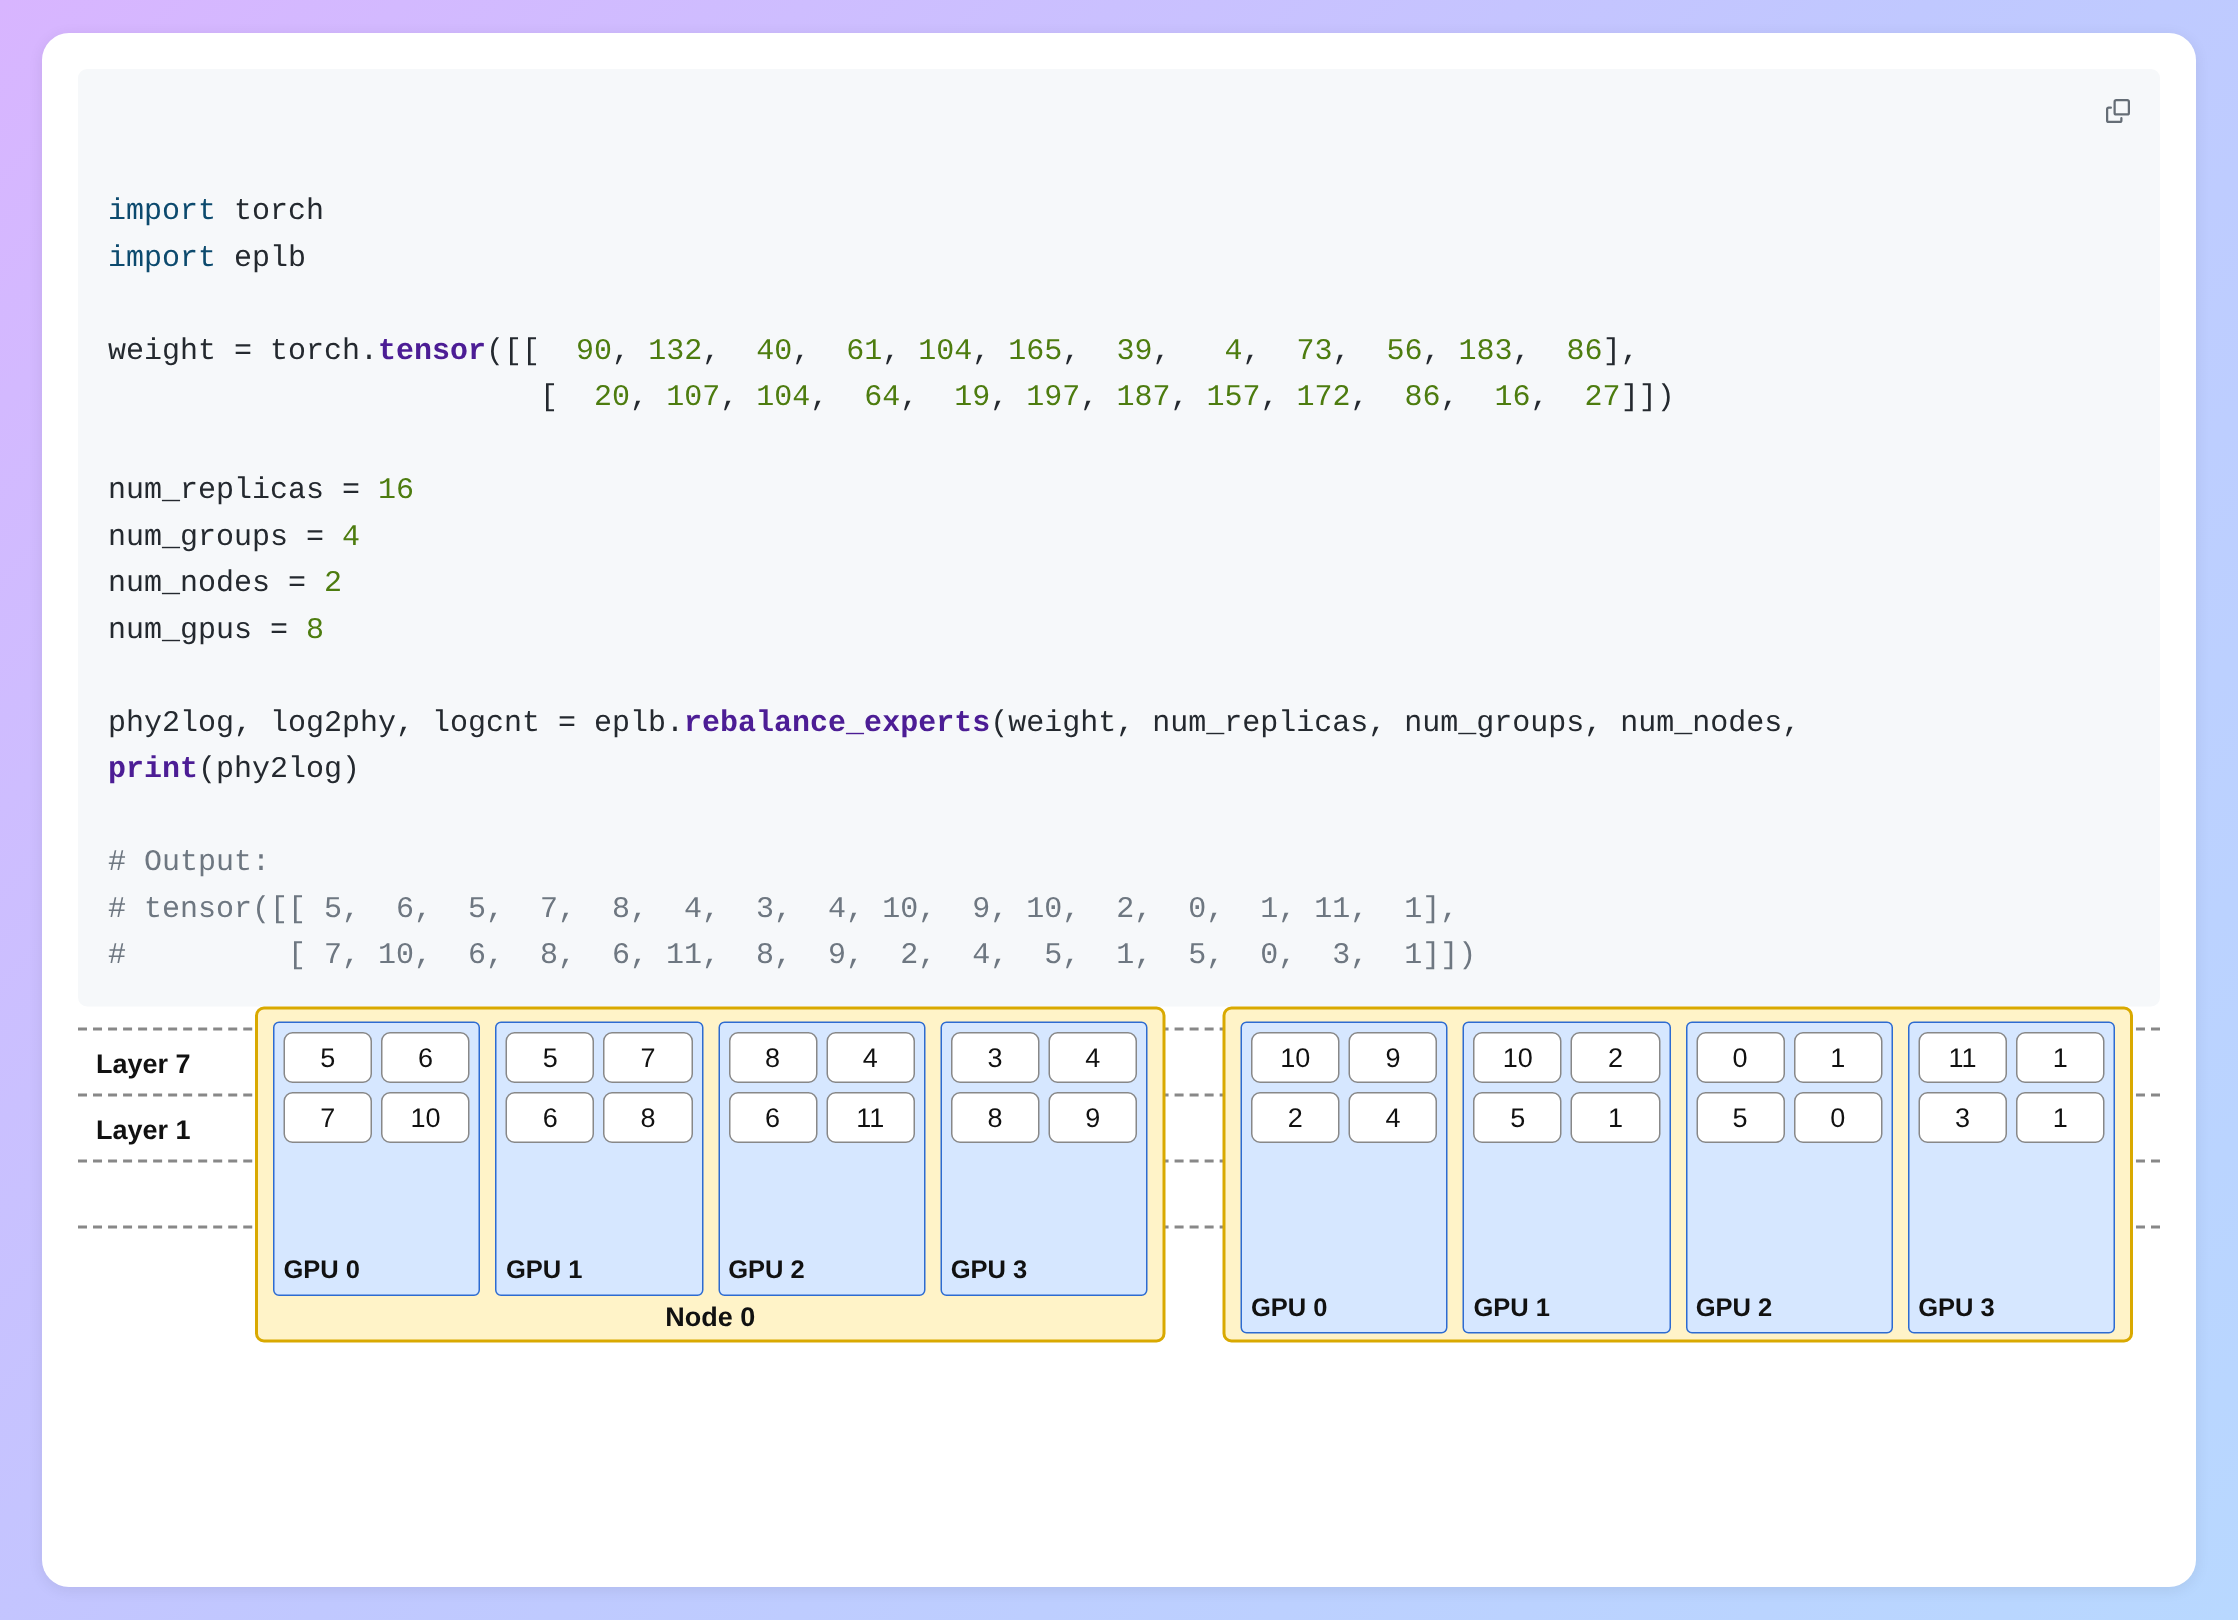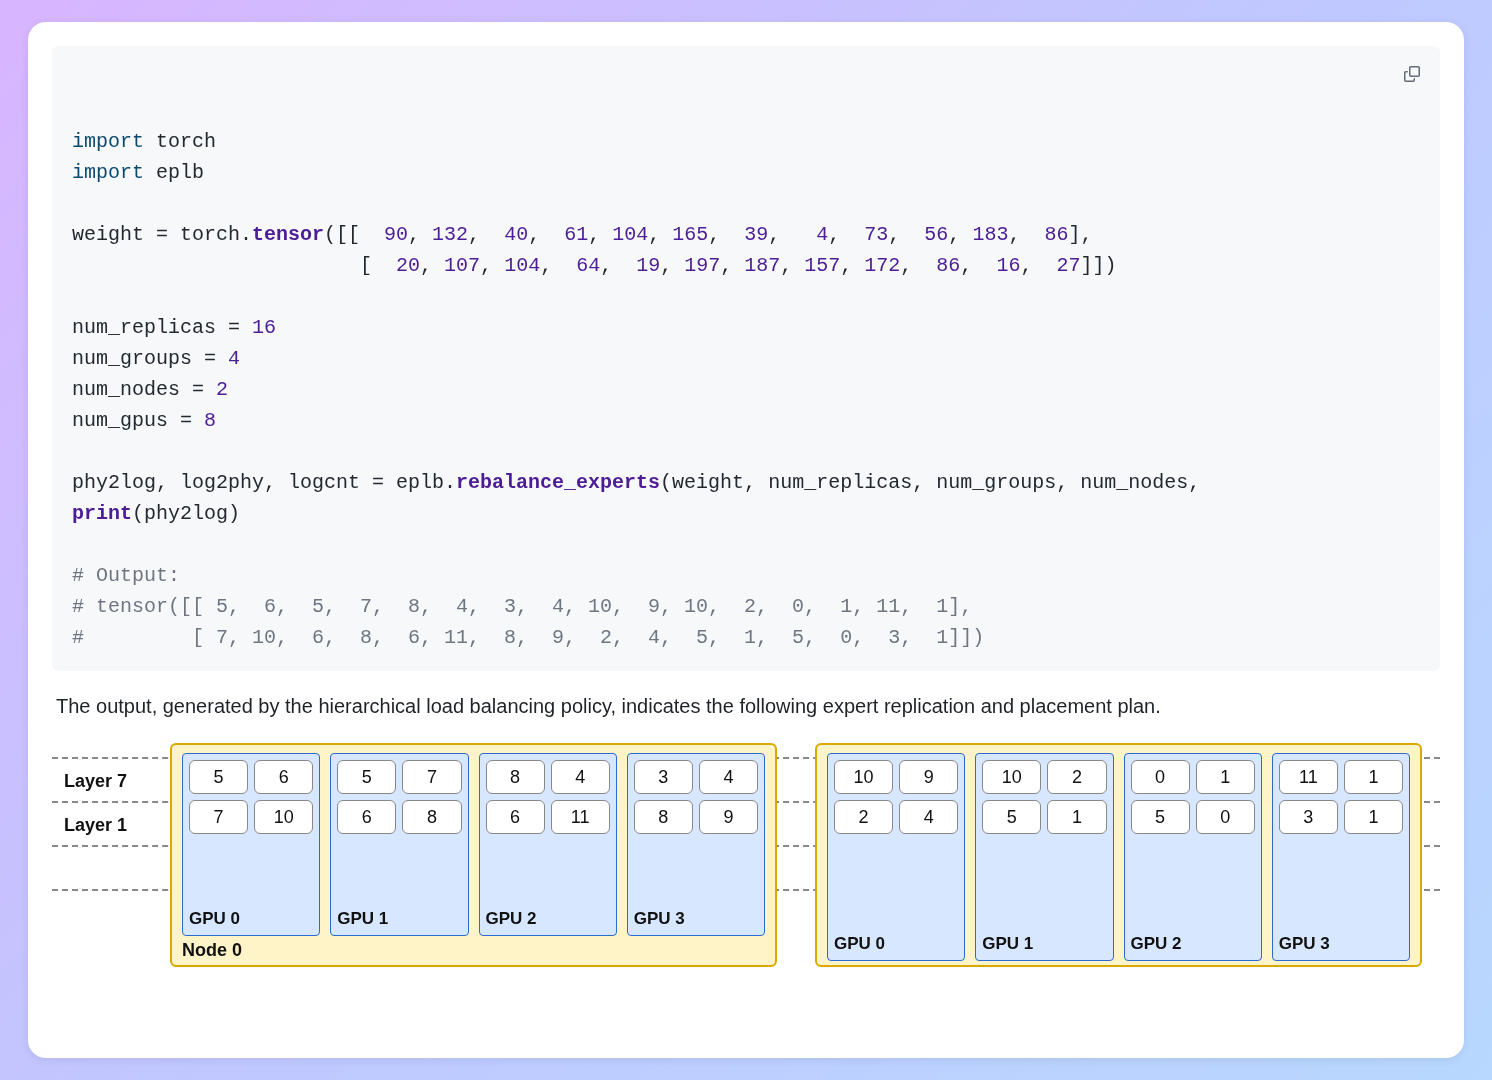--- a/index.html
+++ b/index.html
@@ -34,21 +34,21 @@
   .copy-btn{
     position:absolute;top:14px;right:14px;
     width:28px;height:28px;
     display:flex;align-items:center;justify-content:center;
     color:#656d76;
     cursor:pointer;
     background:transparent;border:none;
   }
   .kw{color:#0c4a6e;}
   .fn{color:#4c1d95;font-weight:bold;}
-  .num{color:#4c1d95;}
+  .num{color:#4d7c0f;}
   .cm{color:#6e7781;margin-top:36px;}
   .desc{
     font-size:20px;
     line-height:1.5;
     color:#1f2328;
     margin:20px 4px 22px 4px;
   }
   
   .diagram{
     position:relative;
@@ -121,21 +121,21 @@
   }
   .gpu-label{
     text-align:left;
     font-size:17px;
     font-weight:600;
     color:#111;
     margin-top:auto;
     padding:2px 0 4px 0;
   }
   .node-label{
-    text-align:left;
+    text-align:center;
     font-size:18px;
     font-weight:600;
     color:#111;
     padding-top:4px;
   }
 </style>
 </head>
 <body>
 
 <div class="card">
@@ -159,21 +159,20 @@
 <span>num_gpus = </span><span class="num">8</span>
 
 <span>phy2log, log2phy, logcnt = eplb.</span><span class="fn">rebalance_experts</span><span>(weight, num_replicas, num_groups, num_nodes, </span>
 <span class="fn">print</span><span>(phy2log)</span>
 
 <span class="cm"># Output:</span>
 <span class="cm"># tensor([[ 5,  6,  5,  7,  8,  4,  3,  4, 10,  9, 10,  2,  0,  1, 11,  1],</span>
 <span class="cm">#         [ 7, 10,  6,  8,  6, 11,  8,  9,  2,  4,  5,  1,  5,  0,  3,  1]])</span>
 </div>
 
-  <p class="desc">The output, generated by the hierarchical load balancing policy, indicates the following expert replication and placement plan.</p>
 
   <div class="diagram">
     <div class="rule" style="top:14px"></div>
     <div class="rule" style="top:58px"></div>
     <div class="rule" style="top:102px"></div>
     <div class="rule" style="top:146px"></div>
     <div class="layer-label" style="top:28px">Layer 7</div>
     <div class="layer-label" style="top:72px">Layer 1</div>
     <div class="nodes-wrap" id="nodes">
         <div class="node">

